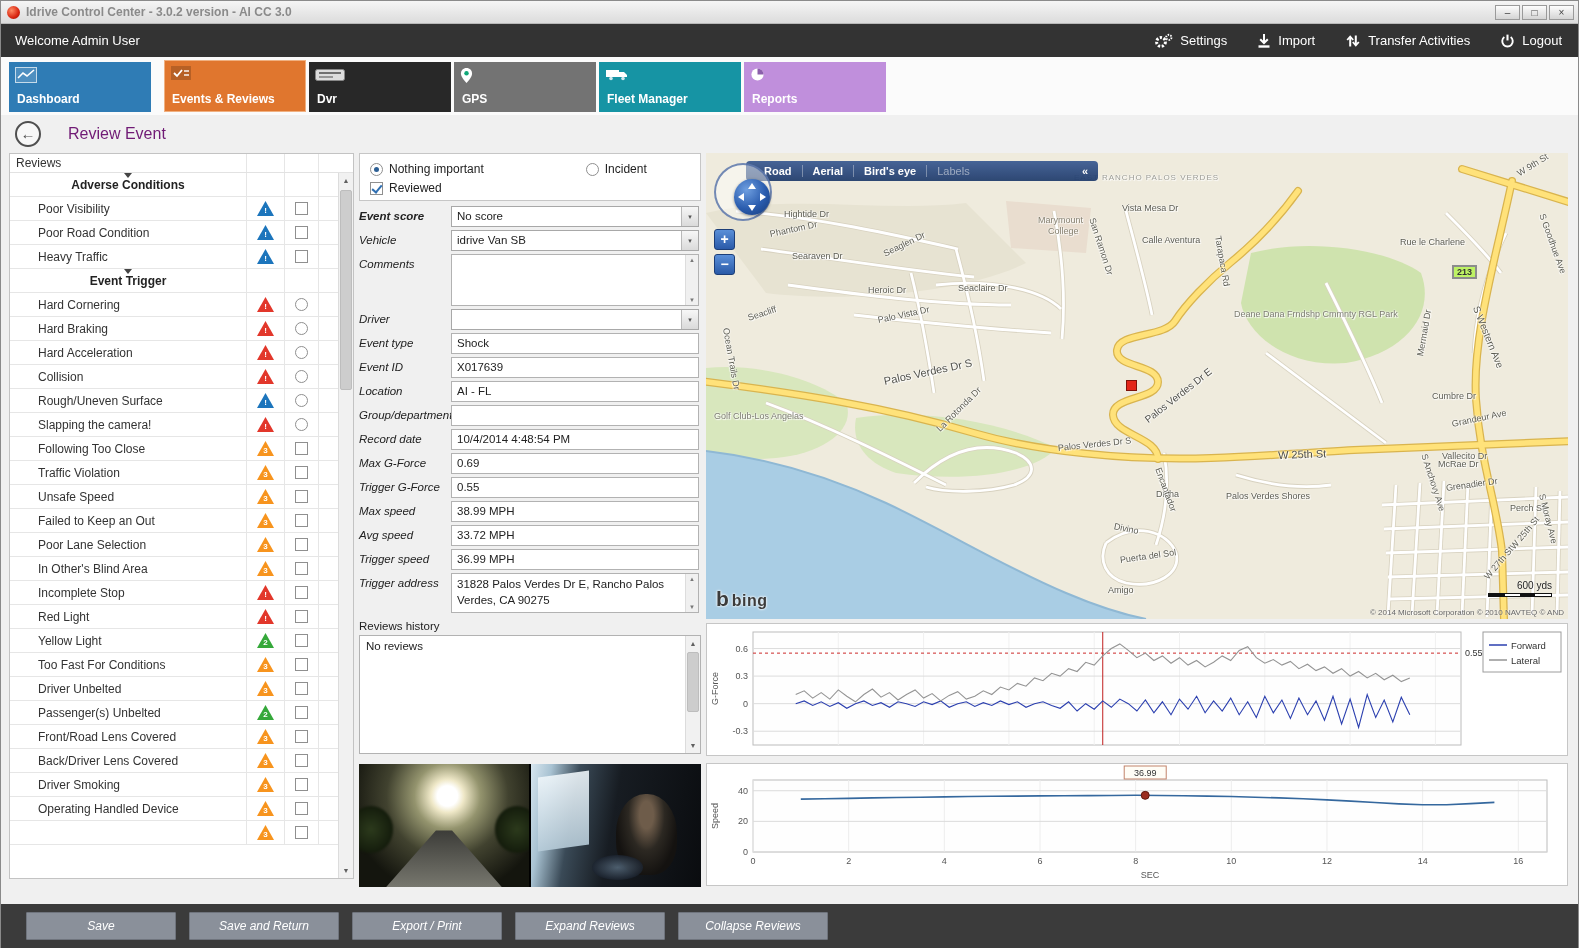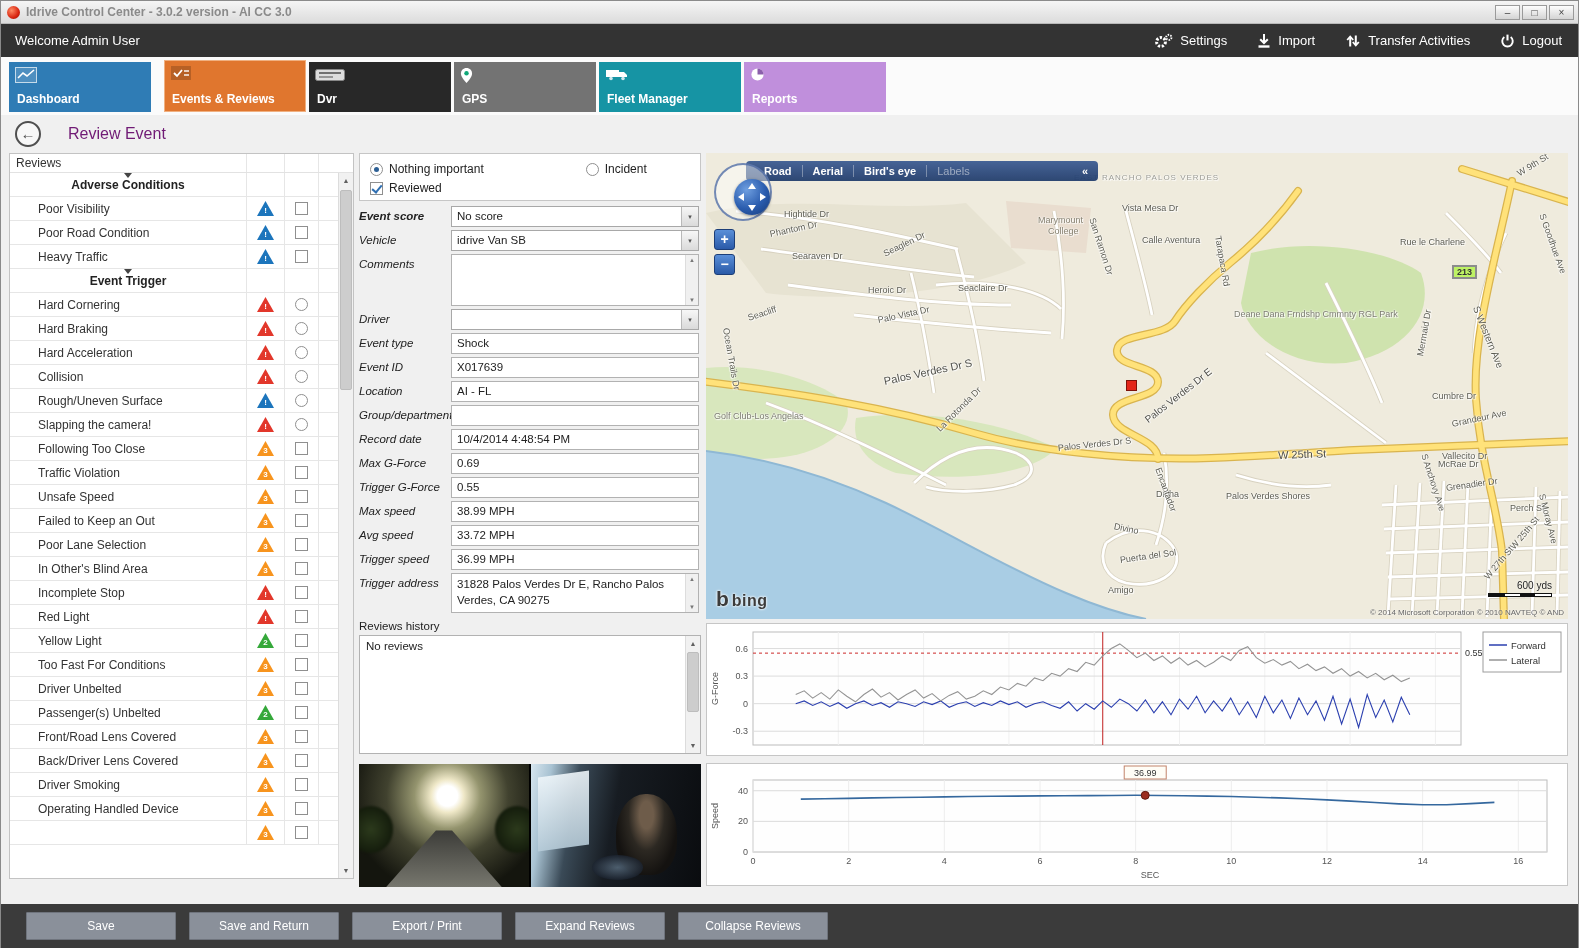--- a/index.html
+++ b/index.html
@@ -152,21 +152,21 @@
 
   
   .chart-box { position:absolute; left:705px; width:862px; background:#fff; border:1px solid #c6c6c6; }
   #gforce-box { top:622px; height:133px; }
   #speed-box { top:762px; height:123px; }
 
   
   .footer { position:absolute; left:0; right:0; top:903px; height:45px; background:#3b3b3b;
     display:flex; gap:13px; padding:8px 0 0 25px; }
   .footer button { width:150px; height:28px; background:#8a909a; border:1px solid #6f747d;
-    color:#fff; font-size:12px; font-family:inherit; cursor:pointer; border-radius:1px; }
+    color:#fff; font-size:12px; font-family:inherit; cursor:pointer; border-radius:1px;font-style:italic; }
 </style>
 </head>
 <body>
 
 <div class="window">
 
   <div class="titlebar">
     <span class="app-icon"></span>
     <span class="title-text">Idrive Control Center - 3.0.2 version - AI CC 3.0</span>
     <span class="win-btns">

